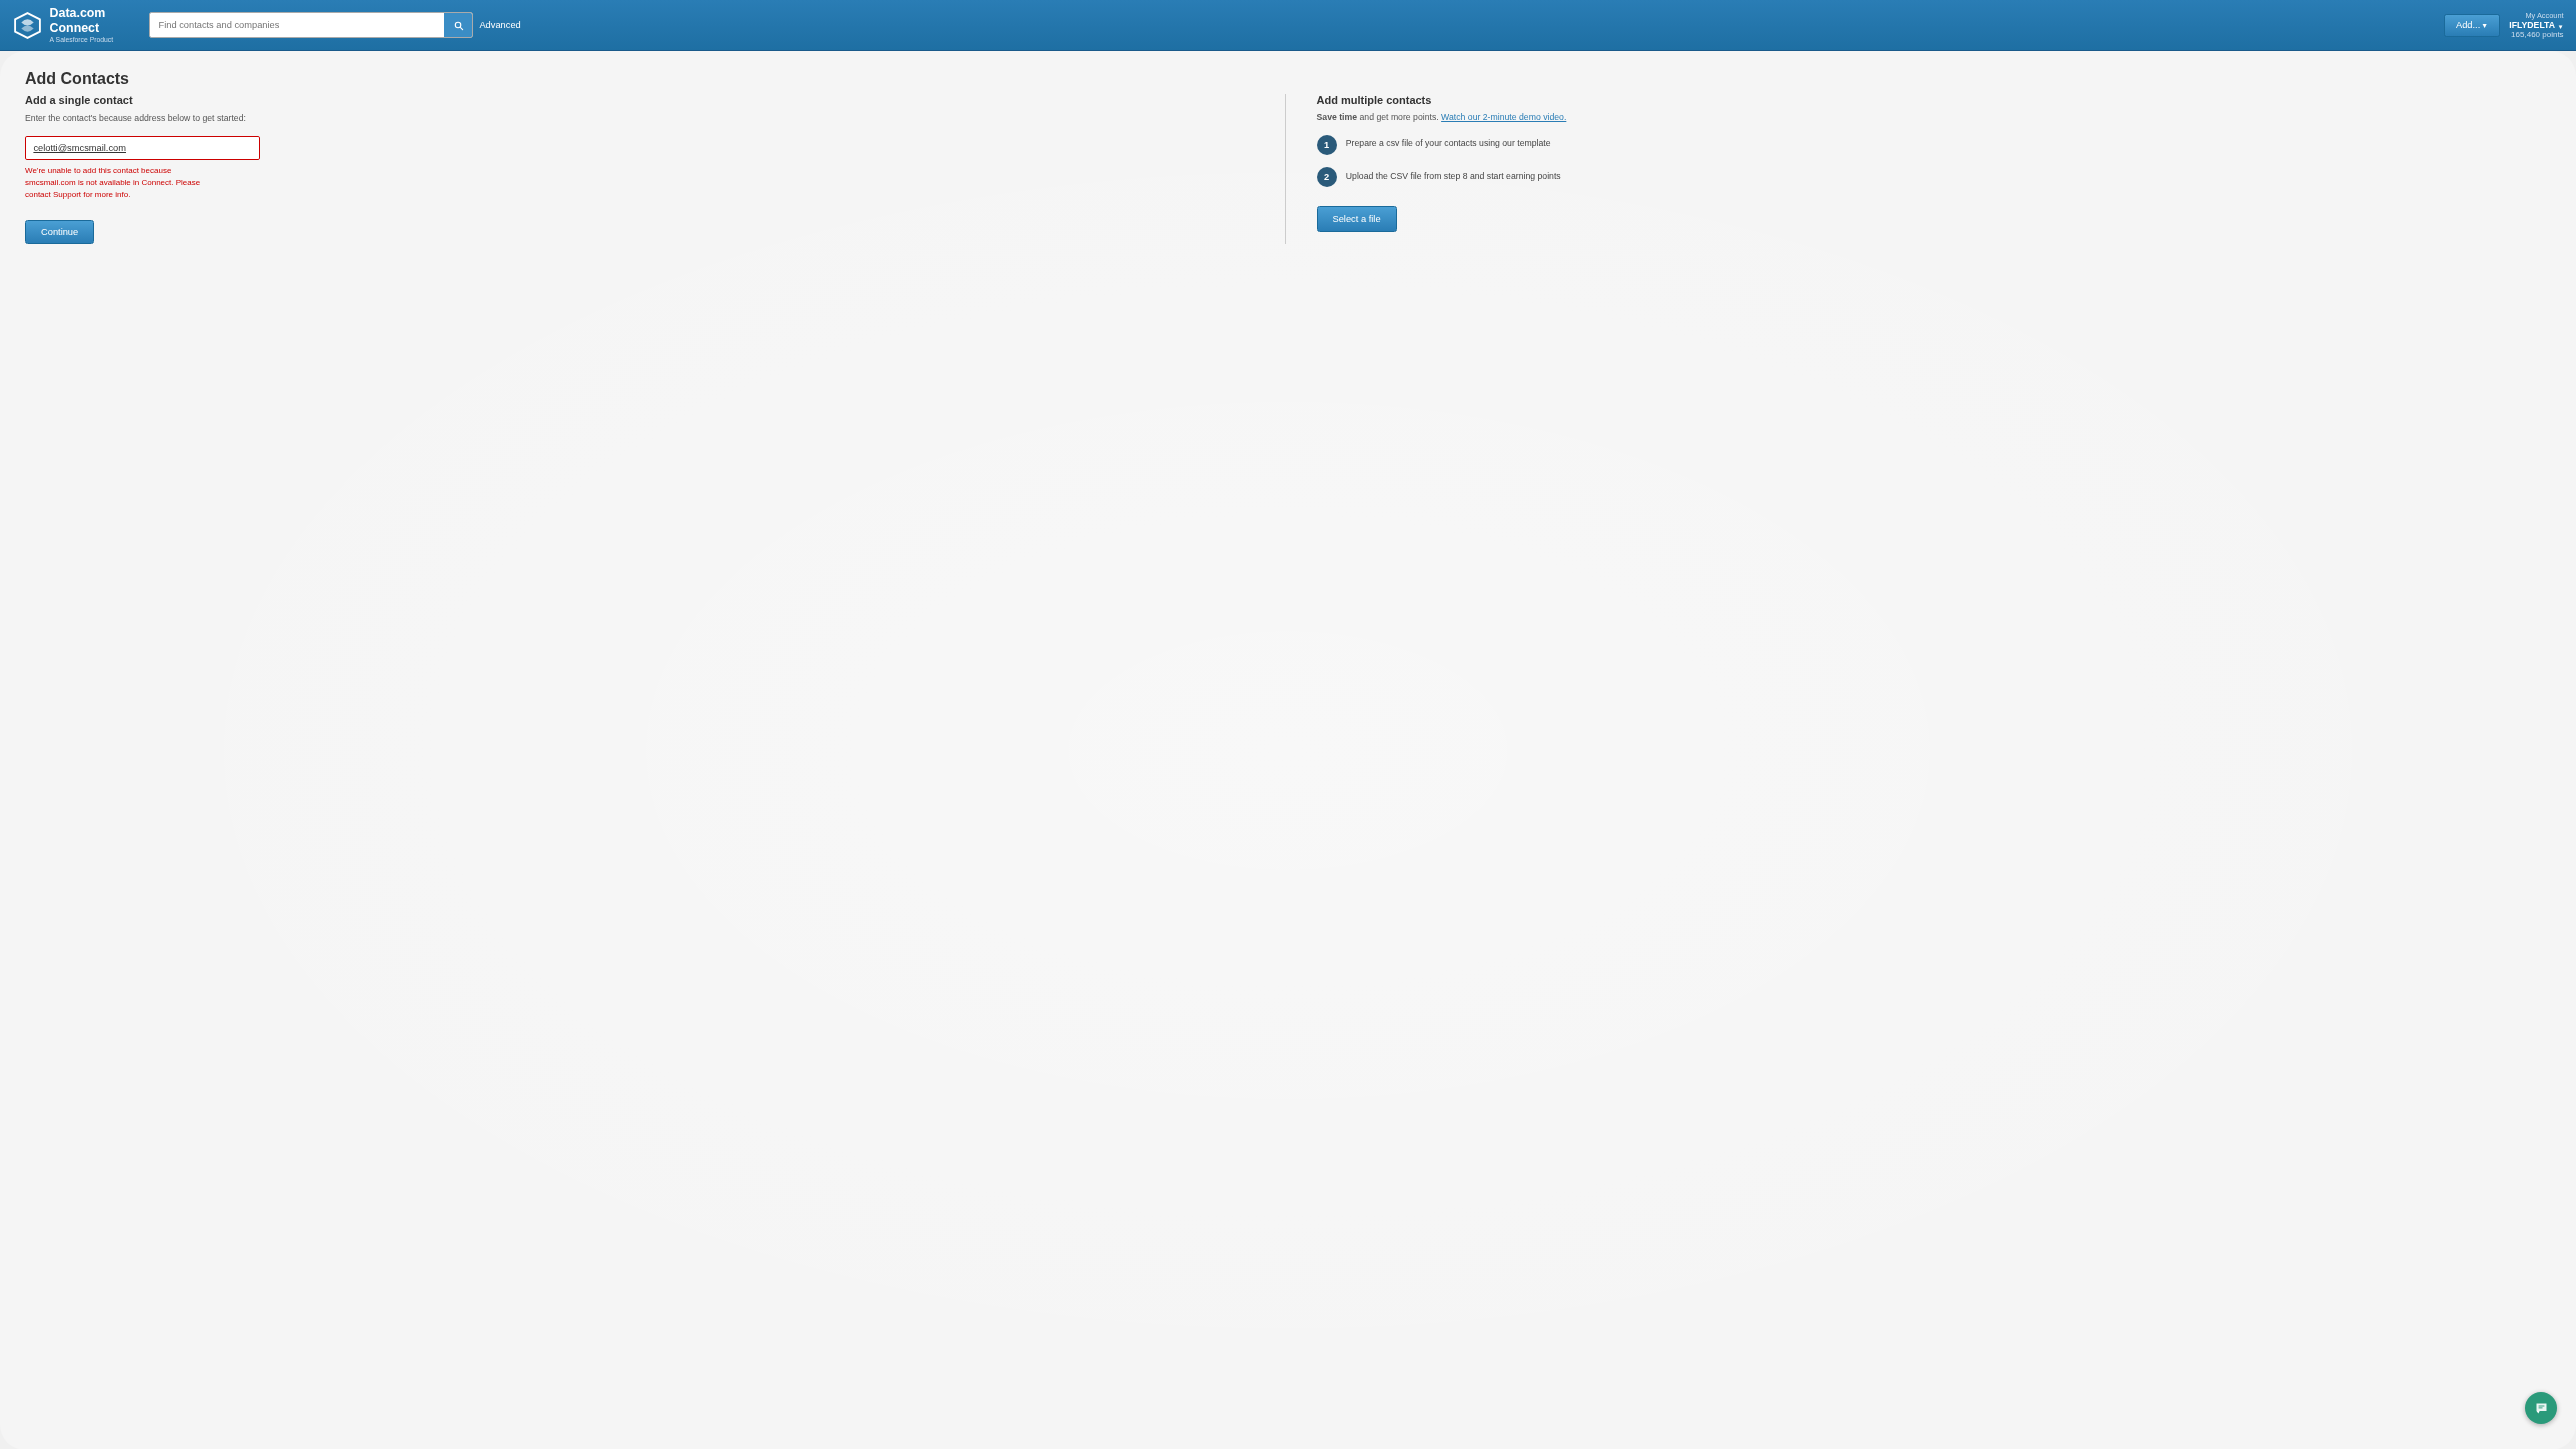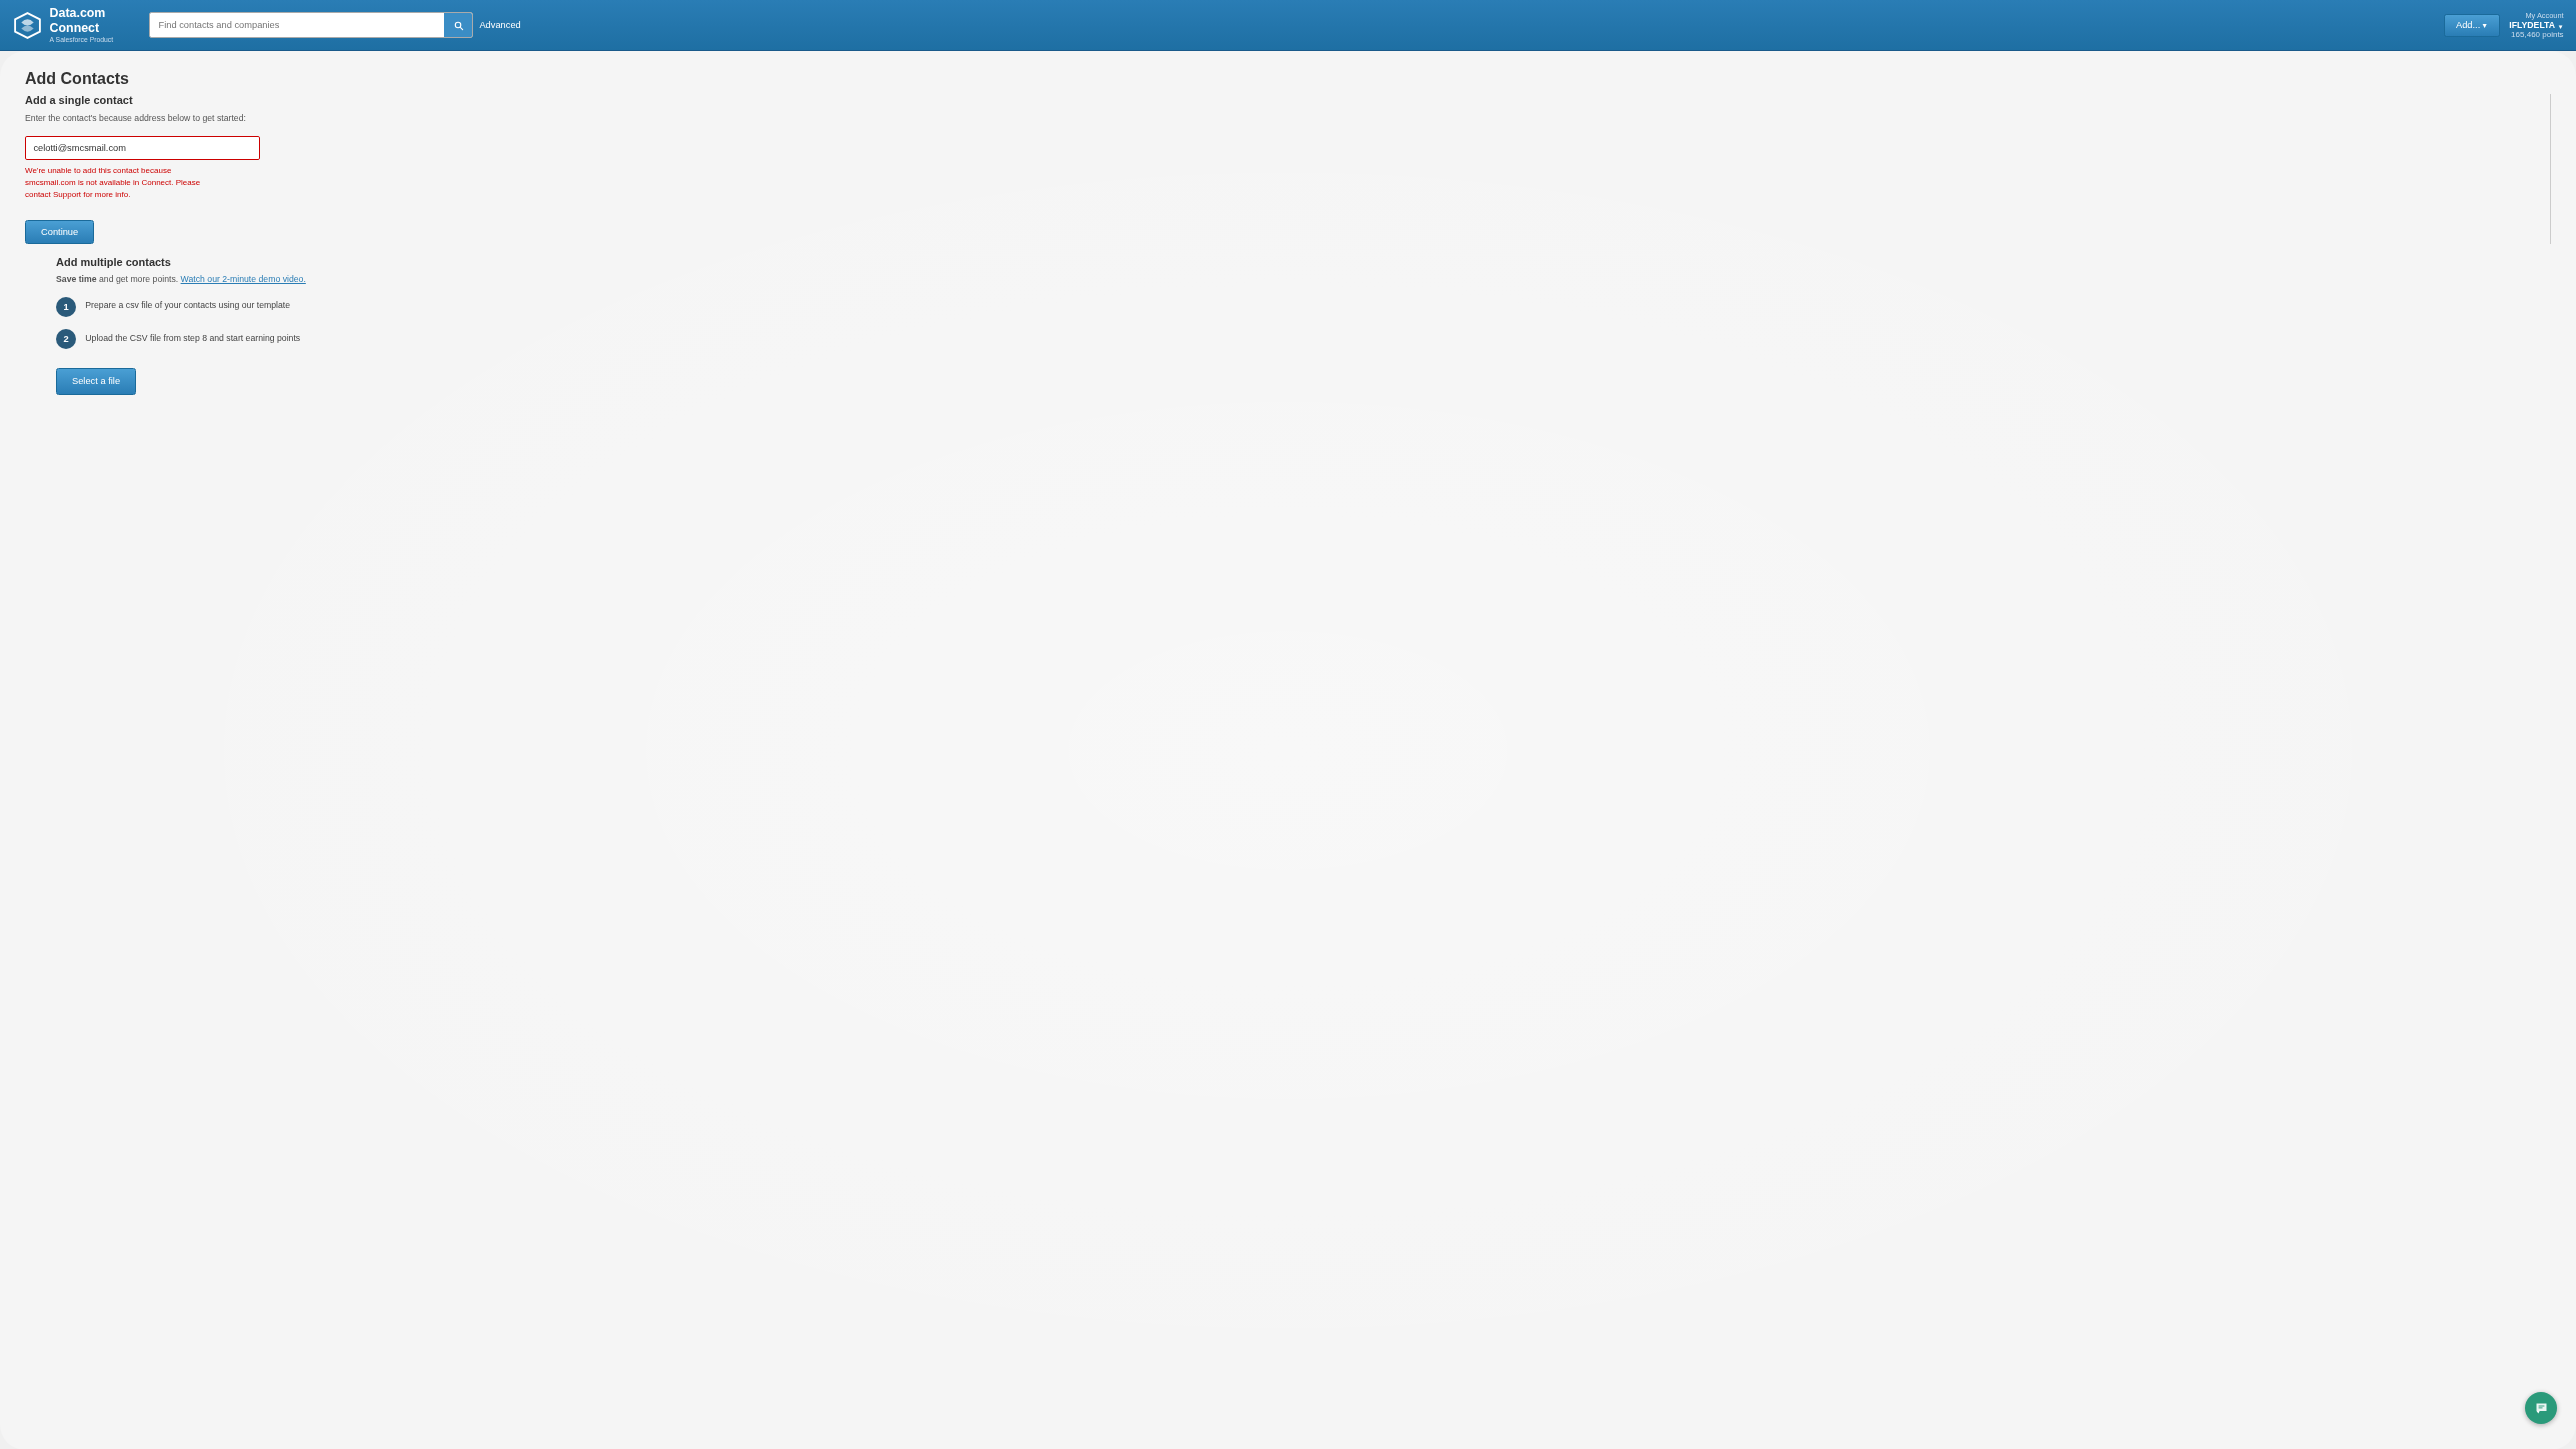--- a/index.html
+++ b/index.html
@@ -163,22 +163,21 @@
       color: #555;
       margin-bottom: 18.6px;
     }
 
     .page-subtitle strong {
       font-weight: bold;
     }
 
     .two-columns {
       display: flex;
-      gap: 12px;
-      flex-direction: column;
+      gap: 0;
     }
 
     .left-col {
       flex: 1;
       padding-right: 25px;
       border-right: 0.6px solid #ccc;
     }
 
     .right-col {
       flex: 1;
@@ -207,20 +206,21 @@
     }
 
     .email-input {
       width: 100%;
       padding: 6.2px 7.4px;
       font-size: 9.3px;
       border: none;
       outline: none;
       background: transparent;
       color: #333;
+      text-decoration: underline;
     }
 
     .error-message {
       color: #c00;
       font-size: 8px;
       margin-top: 5px;
       line-height: 1.5;
       max-width: 235px;
     }
 

